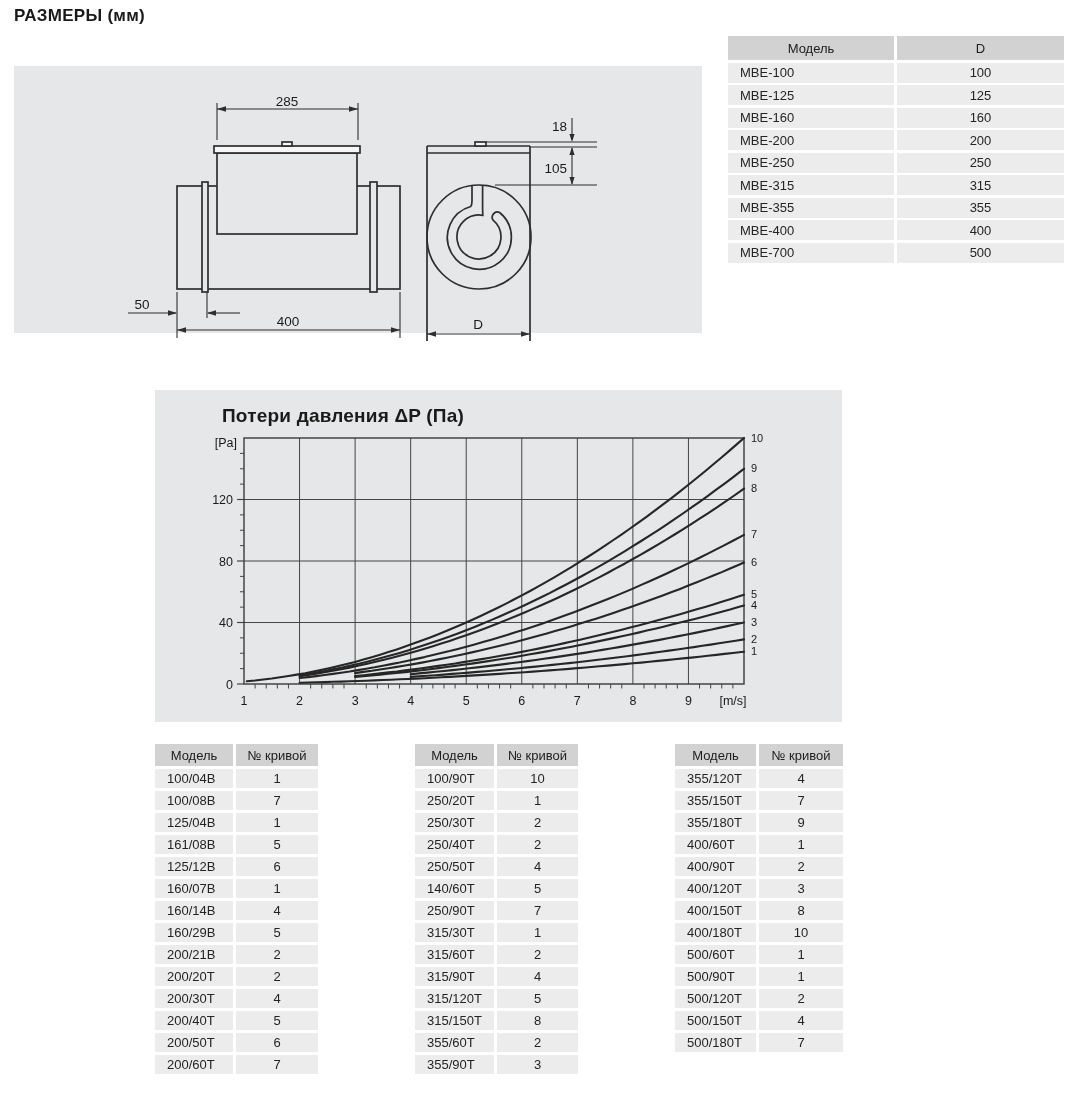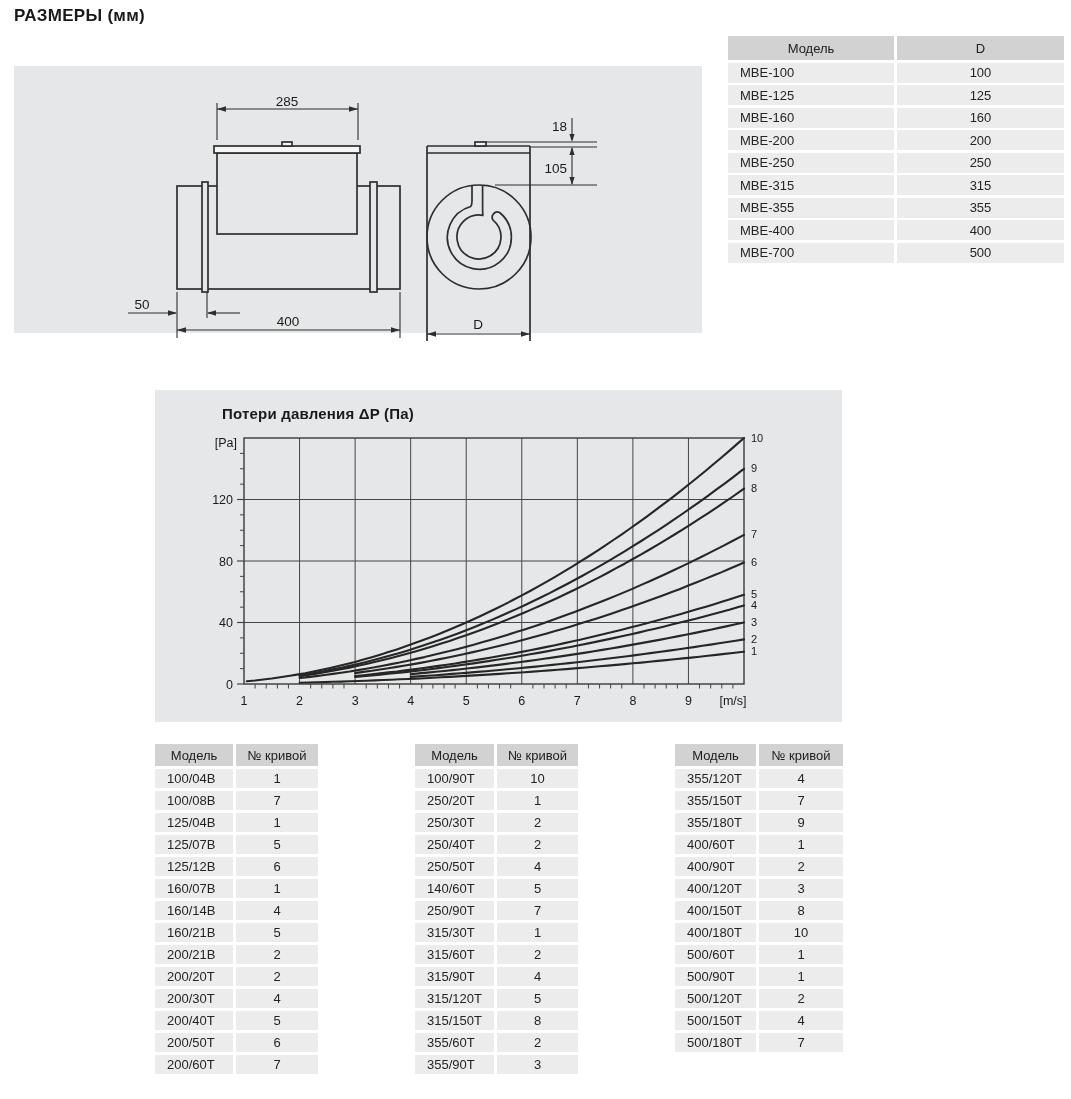--- a/index.html
+++ b/index.html
@@ -8,21 +8,21 @@
     font-family:"Liberation Sans",sans-serif;color:#1d1d1d;
     -webkit-font-smoothing:antialiased;
   }
   .abs{position:absolute;}
   .page-title{
     left:14px;top:6px;font-size:17px;font-weight:bold;letter-spacing:.3px;color:#1a1a1a;
   }
   .panel{background:#e6e7e8;}
   .drawing-panel{left:14px;top:38px;width:688px;height:267px;margin-top:28px;}
   .chart-panel{left:155px;top:390px;width:687px;height:332px;}
-  .chart-title{position:absolute;left:67px;top:15px;font-size:15px;font-weight:bold;color:#1a1a1a;letter-spacing:.2px;}
+  .chart-title{position:absolute;left:67px;top:15px;font-size:19px;font-weight:bold;color:#1a1a1a;letter-spacing:.2px;}
   
   .data-table{position:absolute;display:grid;column-gap:3px;row-gap:2.5px;font-size:13px;color:#242424;}
   .top-table{left:728px;top:36px;grid-template-columns:166px 167px;grid-template-rows:24px;grid-auto-rows:20px;}
   .curve-table{grid-template-rows:22px;grid-auto-rows:19.5px;}
   .t1{left:155px;top:744px;grid-template-columns:78px 82px;}
   .t2{left:415px;top:744px;grid-template-columns:79px 81px;}
   .t3{left:675px;top:744px;grid-template-columns:81px 84px;}
   .th{background:#d2d2d2;font-weight:normal;display:flex;align-items:center;justify-content:center;color:#202020;}
   .td{background:#ececec;display:flex;align-items:center;}
   .td-model{padding-left:12px;}
@@ -233,29 +233,29 @@
 
 <div class="abs data-table curve-table t1" data-table="curve_tables.0">
     <div class="th">Модель</div>
     <div class="th">№ кривой</div>
     <div class="td td-model">100/04B</div>
     <div class="td td-num">1</div>
     <div class="td td-model">100/08B</div>
     <div class="td td-num">7</div>
     <div class="td td-model">125/04B</div>
     <div class="td td-num">1</div>
-    <div class="td td-model">125/07B</div>
+    <div class="td td-model">161/08B</div>
     <div class="td td-num">5</div>
     <div class="td td-model">125/12B</div>
     <div class="td td-num">6</div>
     <div class="td td-model">160/07B</div>
     <div class="td td-num">1</div>
     <div class="td td-model">160/14B</div>
     <div class="td td-num">4</div>
-    <div class="td td-model">160/21B</div>
+    <div class="td td-model">160/29B</div>
     <div class="td td-num">5</div>
     <div class="td td-model">200/21B</div>
     <div class="td td-num">2</div>
     <div class="td td-model">200/20T</div>
     <div class="td td-num">2</div>
     <div class="td td-model">200/30T</div>
     <div class="td td-num">4</div>
     <div class="td td-model">200/40T</div>
     <div class="td td-num">5</div>
     <div class="td td-model">200/50T</div>

